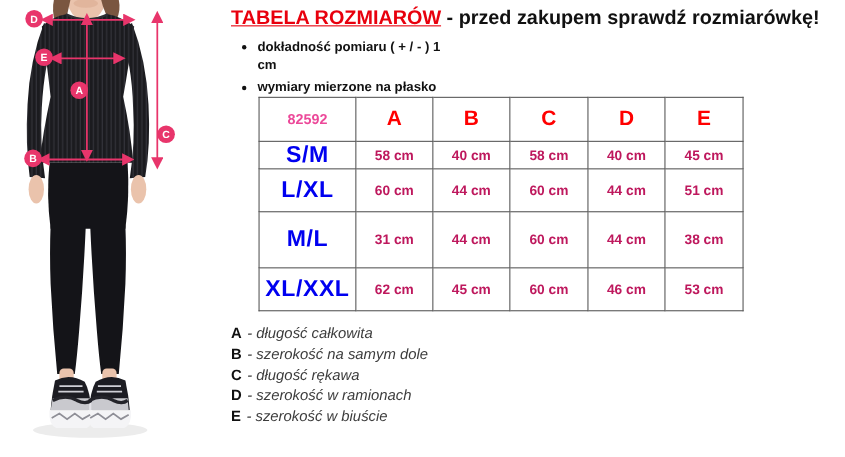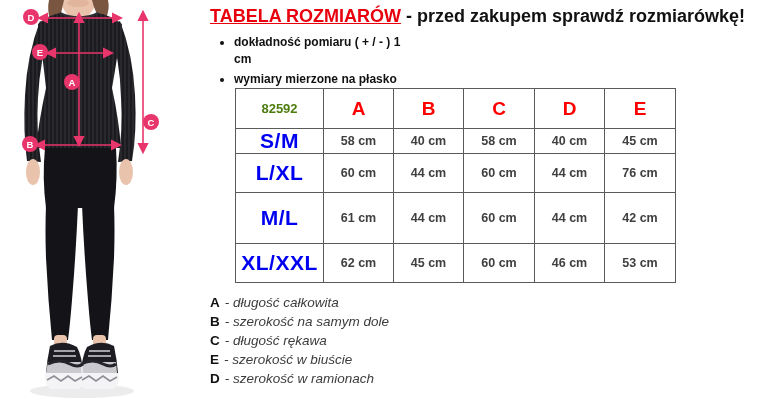--- a/index.html
+++ b/index.html
@@ -17,24 +17,24 @@
   .title .rest{color:#111;white-space:pre-wrap;}
   ul.bullets{margin:9px 0 0 2px;padding:0 0 0 22px;list-style:disc;
     font-size:12px;font-weight:bold;line-height:17px;color:#111;}
   ul.bullets li{margin:0 0 3px 0;}
   ul.bullets li span{display:block;}
   
   table.size{position:absolute;left:235px;top:88px;border-collapse:collapse;
     table-layout:fixed;background:#fff;}
   table.size td{border:1px solid #5a5a5a;text-align:center;vertical-align:middle;
     padding:0;overflow:hidden;}
-  td.code{font-size:13px;font-weight:bold;color:#4d7c0f;}
+  td.code{font-size:13px;font-weight:bold;color:#ec4899;}
   td.colhead{font-size:19px;font-weight:bold;color:#ff0000;}
   td.sizename{font-size:21px;font-weight:bold;color:#0000f0;letter-spacing:0.5px;}
-  td.val{font-size:12.5px;font-weight:bold;color:#404040;}
+  td.val{font-size:12.5px;font-weight:bold;color:#be185d;}
   
   .legend{position:absolute;left:210px;top:293px;font-size:13.5px;line-height:19px;color:#3c3c3c;}
   .legend .row{white-space:nowrap;}
   .legend .lt{font-weight:bold;color:#111;}
   .legend .tx{margin-left:5px;font-style:italic;}
 </style>
 </head>
 <body>
 
 <div class="photo">
@@ -154,29 +154,29 @@
     <td class="val">58 cm</td>
     <td class="val">40 cm</td>
     <td class="val">45 cm</td>
   </tr>
   <tr style="height:39px">
     <td class="sizename">L/XL</td>
     <td class="val">60 cm</td>
     <td class="val">44 cm</td>
     <td class="val">60 cm</td>
     <td class="val">44 cm</td>
-    <td class="val">76 cm</td>
+    <td class="val">51 cm</td>
   </tr>
   <tr style="height:51px">
     <td class="sizename">M/L</td>
-    <td class="val">61 cm</td>
-    <td class="val">44 cm</td>
-    <td class="val">60 cm</td>
-    <td class="val">44 cm</td>
-    <td class="val">42 cm</td>
+    <td class="val">31 cm</td>
+    <td class="val">44 cm</td>
+    <td class="val">60 cm</td>
+    <td class="val">44 cm</td>
+    <td class="val">38 cm</td>
   </tr>
   <tr style="height:39px">
     <td class="sizename">XL/XXL</td>
     <td class="val">62 cm</td>
     <td class="val">45 cm</td>
     <td class="val">60 cm</td>
     <td class="val">46 cm</td>
     <td class="val">53 cm</td>
   </tr>
 </tbody>
@@ -186,18 +186,18 @@
   <div class="row">
     <span class="lt">A</span><span class="tx">- długość całkowita</span>
   </div>
   <div class="row">
     <span class="lt">B</span><span class="tx">- szerokość na samym dole</span>
   </div>
   <div class="row">
     <span class="lt">C</span><span class="tx">- długość rękawa</span>
   </div>
   <div class="row">
+    <span class="lt">D</span><span class="tx">- szerokość w ramionach</span>
+  </div>
+  <div class="row">
     <span class="lt">E</span><span class="tx">- szerokość w biuście</span>
   </div>
-  <div class="row">
-    <span class="lt">D</span><span class="tx">- szerokość w ramionach</span>
-  </div>
 </div>
 
 </body></html>

